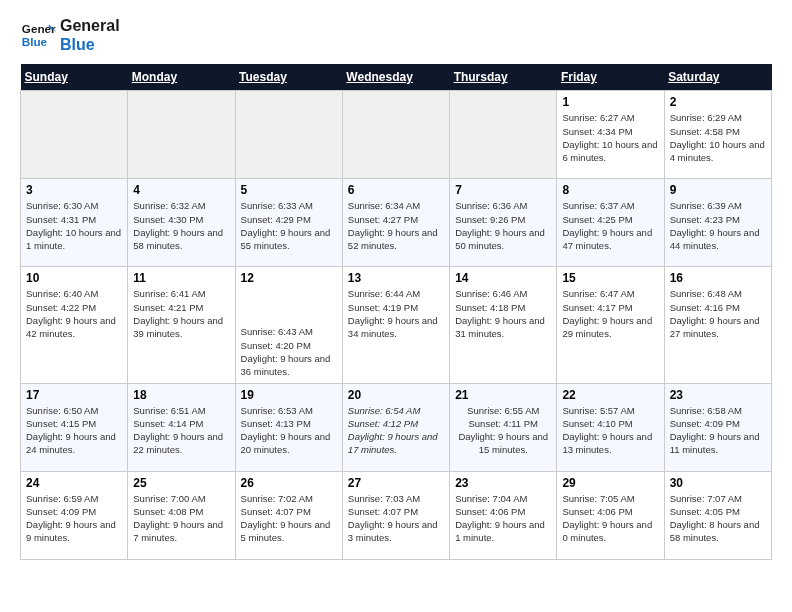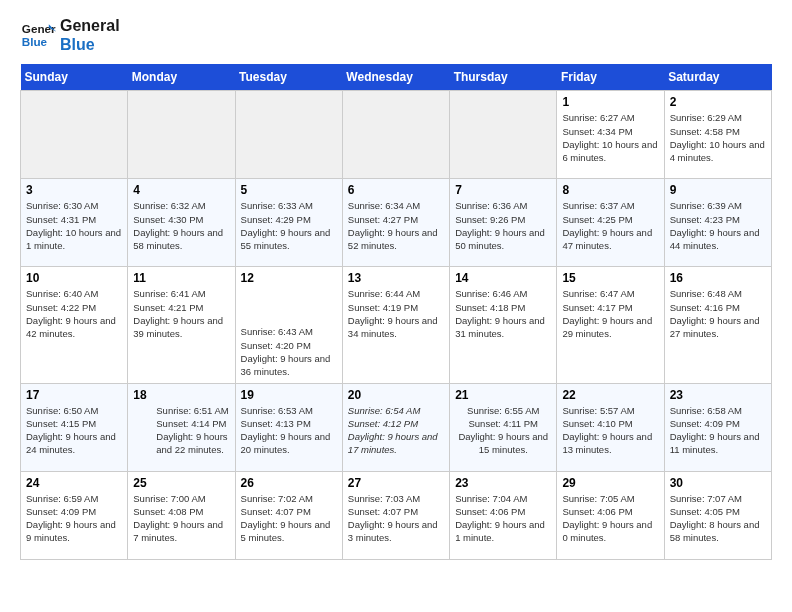--- a/index.html
+++ b/index.html
@@ -36,26 +36,27 @@
     .location-title {
       font-size: 16px;
       color: #444;
     }
     table {
       width: 100%;
       border-collapse: collapse;
       font-size: 10.5px;
     }
     thead tr th {
-      background-color: #1d4ed8;
+      background-color: #0f172a;
       color: white;
       padding: 6px 4px;
       text-align: left;
       font-size: 12px;
       font-weight: bold;
+      text-decoration: underline;
     }
     tbody tr td {
       border: 1px solid #ccc;
       vertical-align: top;
       padding: 4px 5px;
       width: 14.28%;
       min-height: 80px;
       height: 88px;
     }
     tbody tr:nth-child(even) td {
@@ -217,21 +218,21 @@
       </tr>
       <tr>
         <td>
           <div class="day-number">17</div>
           <div class="day-info" style="white-space: pre-line;">Sunrise: 6:50 AM
 Sunset: 4:15 PM
 Daylight: 9 hours and 24 minutes.</div>
         </td>
         <td>
           <div class="day-number">18</div>
-          <div class="day-info" style="white-space: pre-line; margin-left: 23px;">Sunrise: 6:51 AM
+          <div class="day-info" style="white-space: pre-line;">Sunrise: 6:51 AM
 Sunset: 4:14 PM
 Daylight: 9 hours and 22 minutes.</div>
         </td>
         <td>
           <div class="day-number">19</div>
           <div class="day-info" style="white-space: pre-line;">Sunrise: 6:53 AM
 Sunset: 4:13 PM
 Daylight: 9 hours and 20 minutes.</div>
         </td>
         <td>

